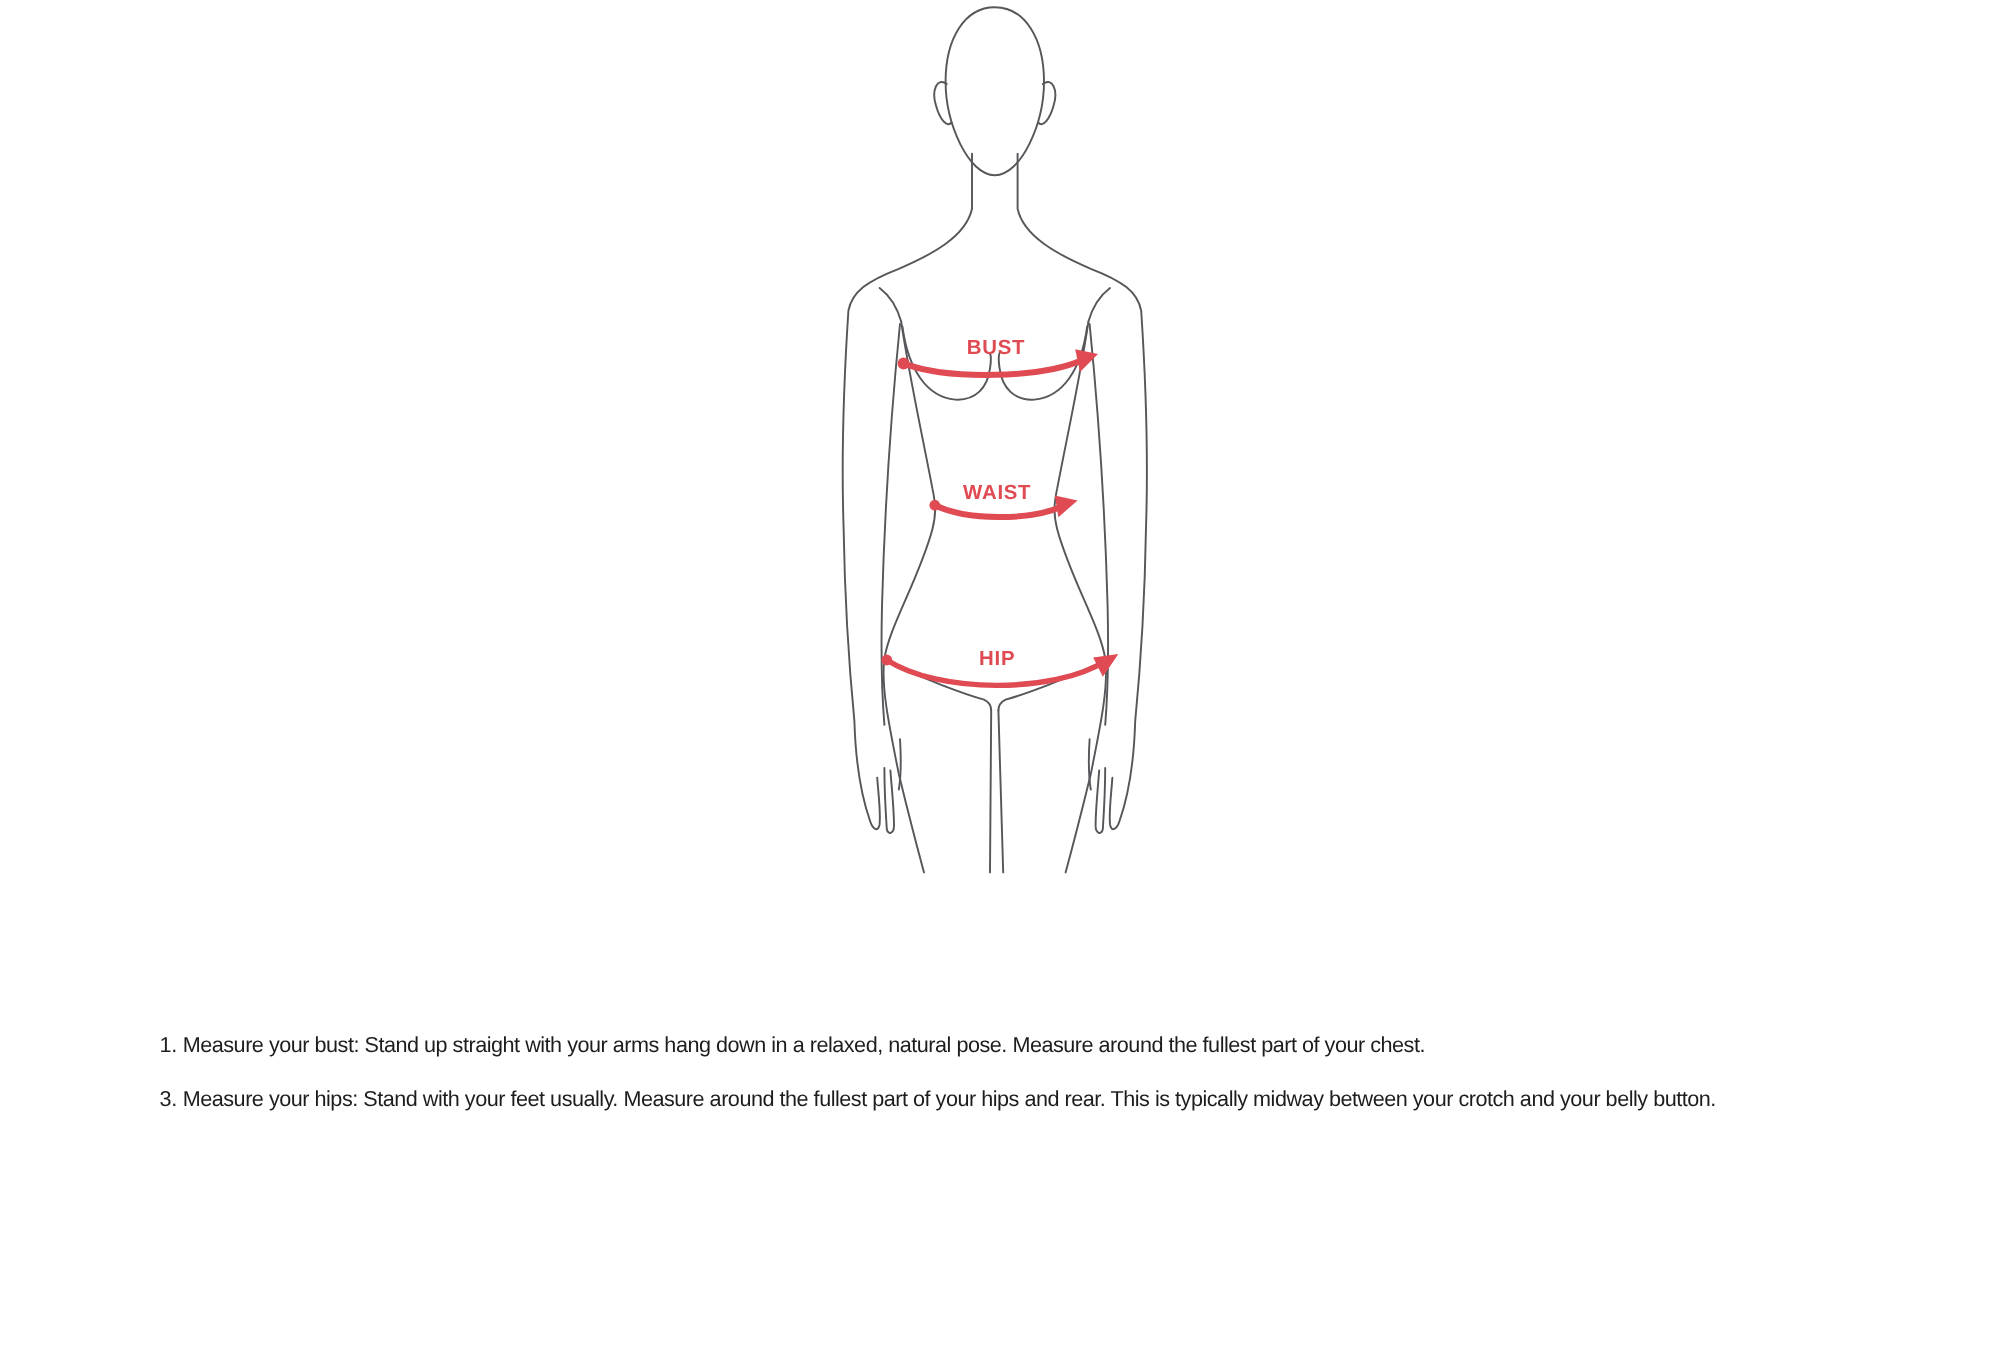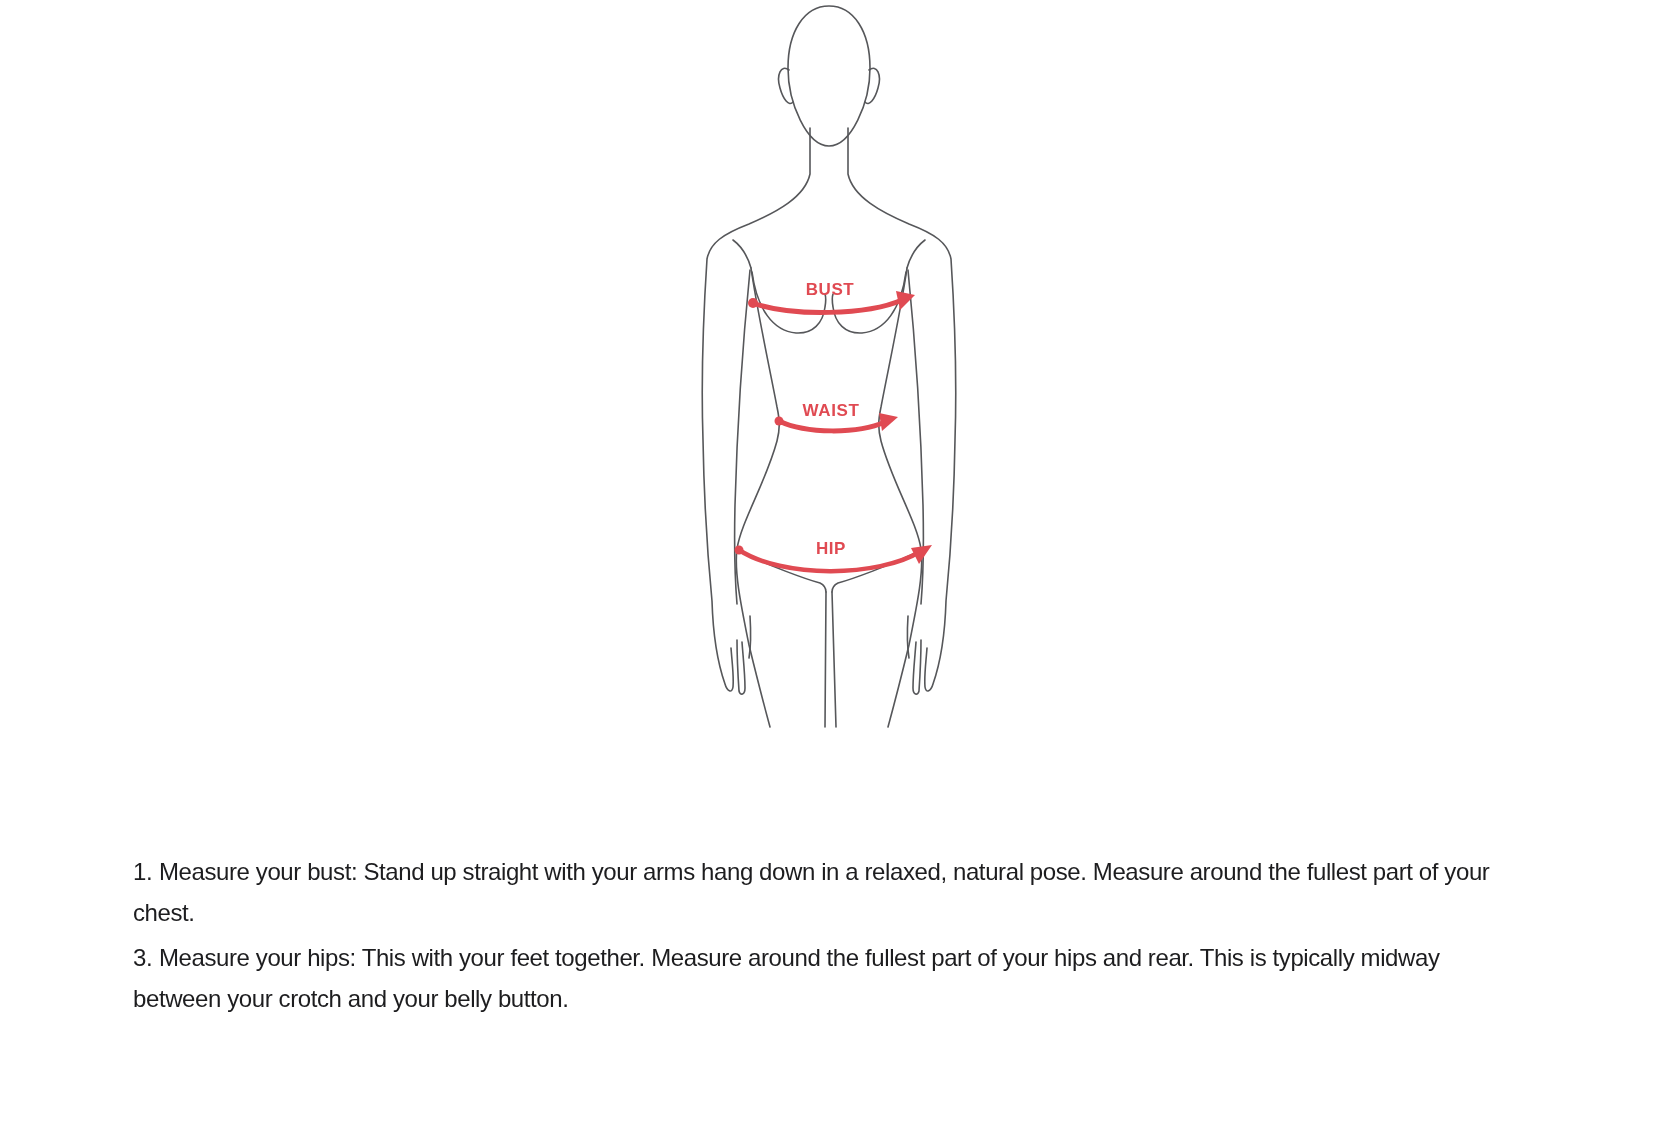--- a/index.html
+++ b/index.html
@@ -27,21 +27,21 @@
     font-weight: bold;
     font-size: 17px;
     letter-spacing: 0.6px;
     text-anchor: middle;
   }
   .instructions {
     position: absolute;
     left: 133px;
     top: 851px;
     width: 1374px;
-    font-size: 24px;
+    font-size: 18px;
     line-height: 41px;
     letter-spacing: -0.4px;
     color: #1d1d1f;
   }
   .instr-item { margin: 0 0 4px 0; }
   .instr-num { margin-right: 0.28em; }
 </style>
 </head>
 <body>
 
@@ -86,14 +86,14 @@
 
   <g class="measure-labels" fill="#e04a52">
     <text x="830" y="295">BUST</text>
     <text x="831" y="416">WAIST</text>
     <text x="831" y="554">HIP</text>
   </g>
 </svg>
 
 <div class="instructions">
   <p class="instr-item"><span class="instr-num">1.</span><span>Measure your bust: Stand up straight with your arms hang down in a relaxed, natural pose. Measure around the fullest part of your chest.</span></p>
-  <p class="instr-item"><span class="instr-num">3.</span><span>Measure your hips: This with your feet together. Measure around the fullest part of your hips and rear. This is typically midway between your crotch and your belly button.</span></p>
+  <p class="instr-item"><span class="instr-num">3.</span><span>Measure your hips: Stand with your feet usually. Measure around the fullest part of your hips and rear. This is typically midway between your crotch and your belly button.</span></p>
 </div>
 
 </body></html>

